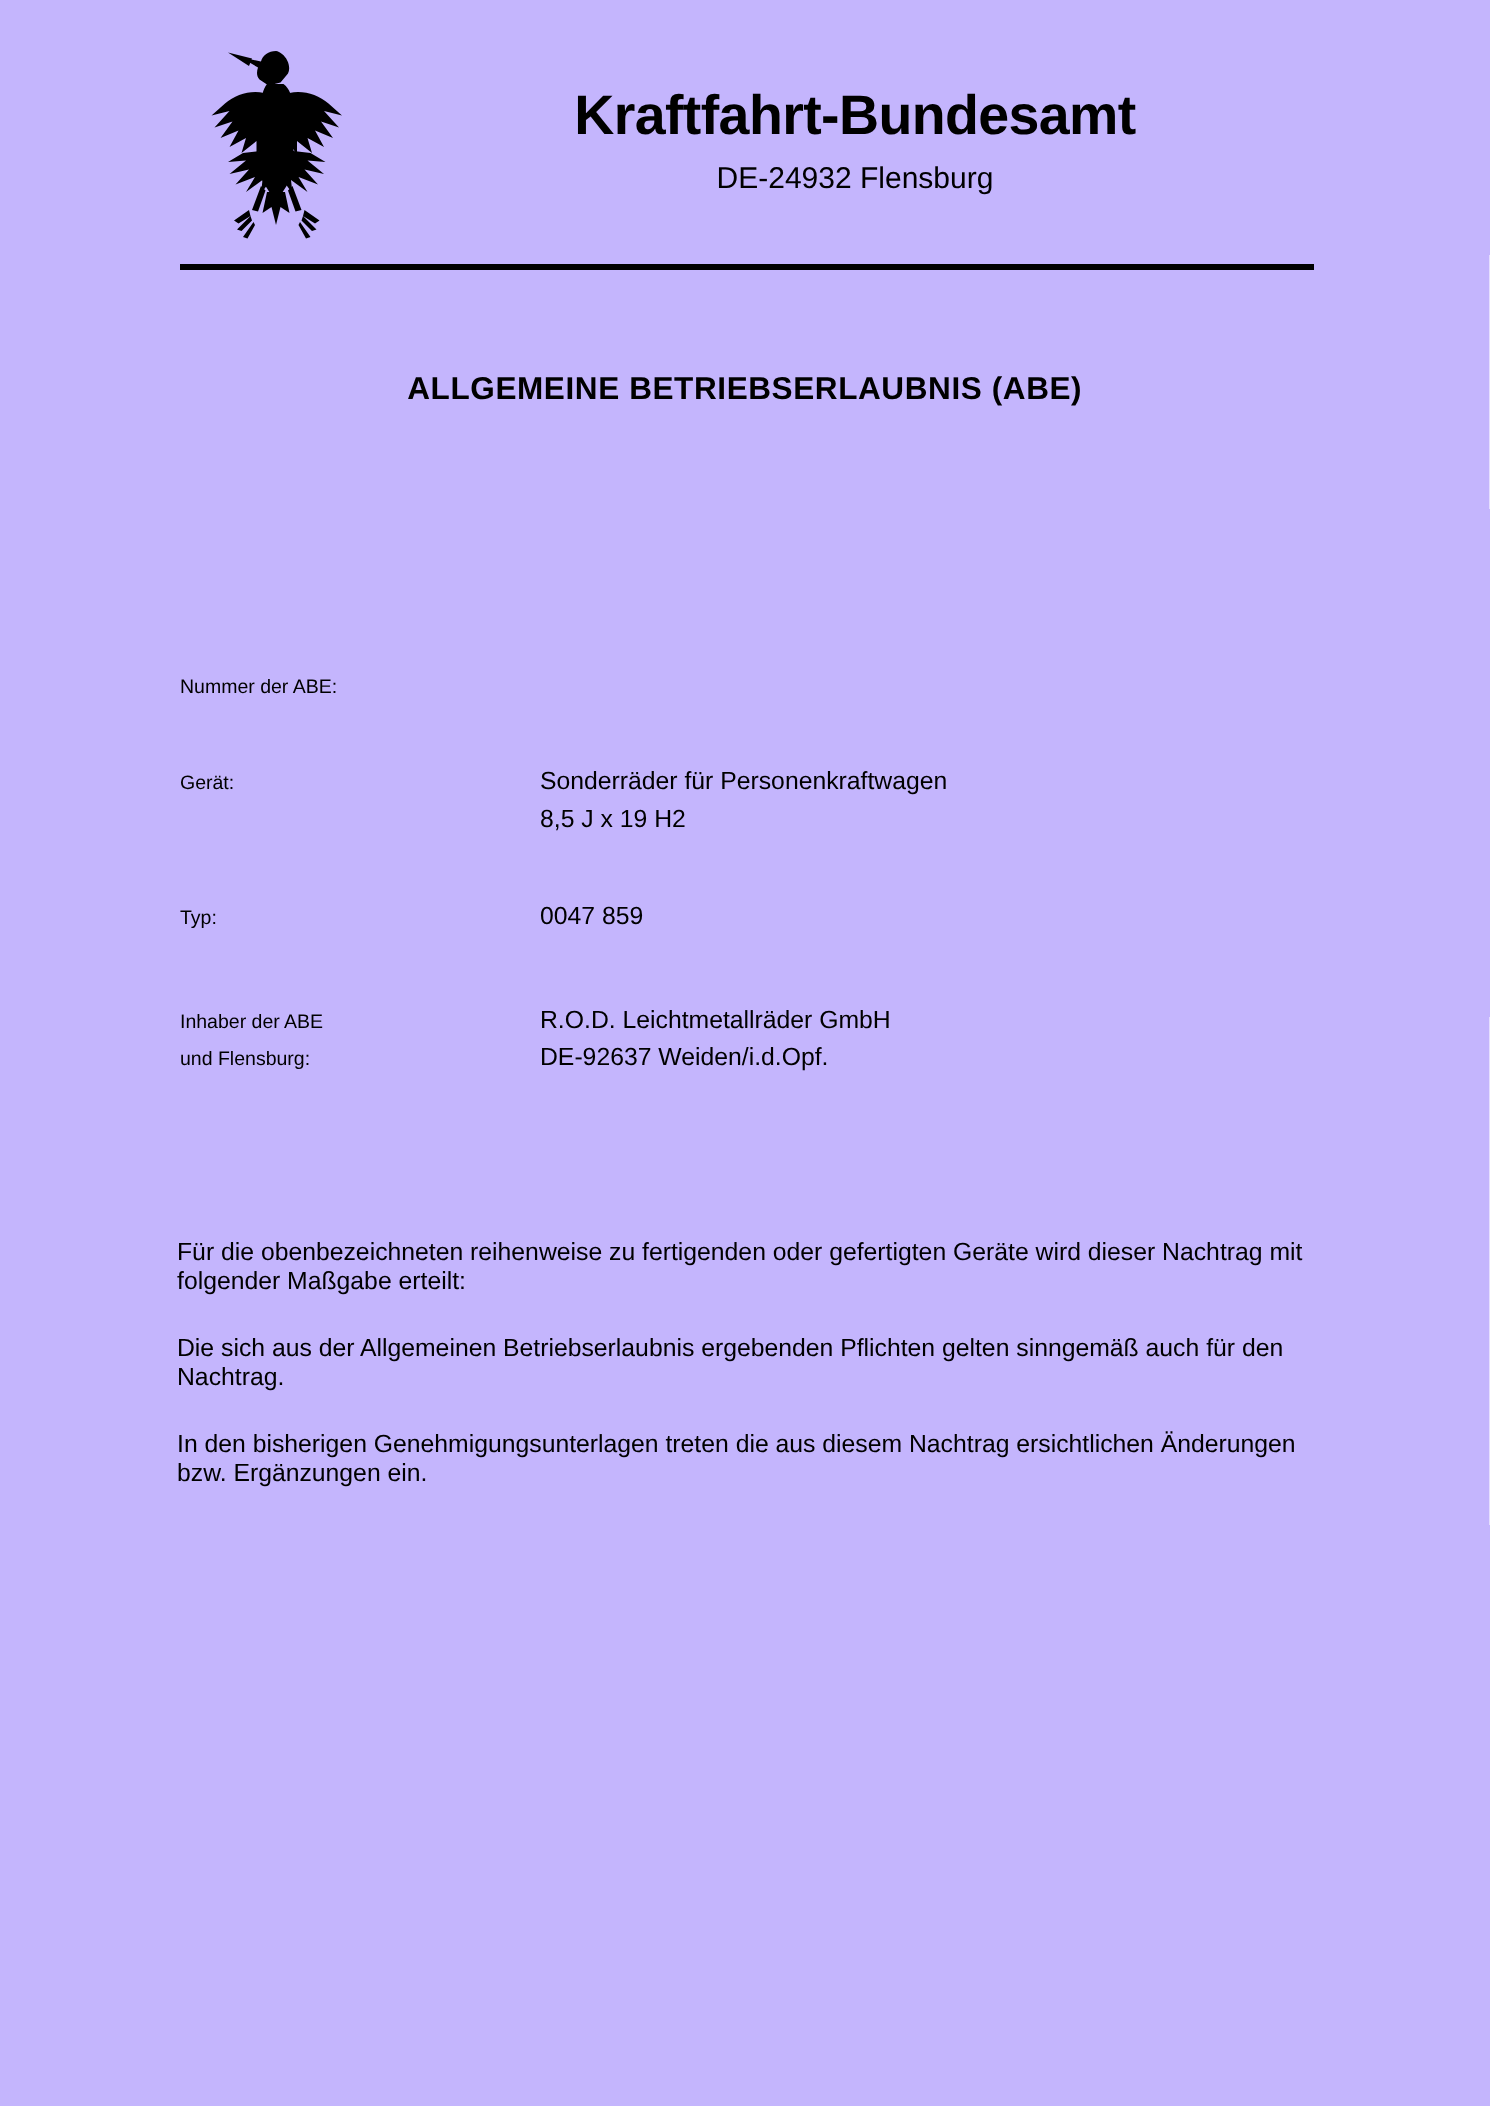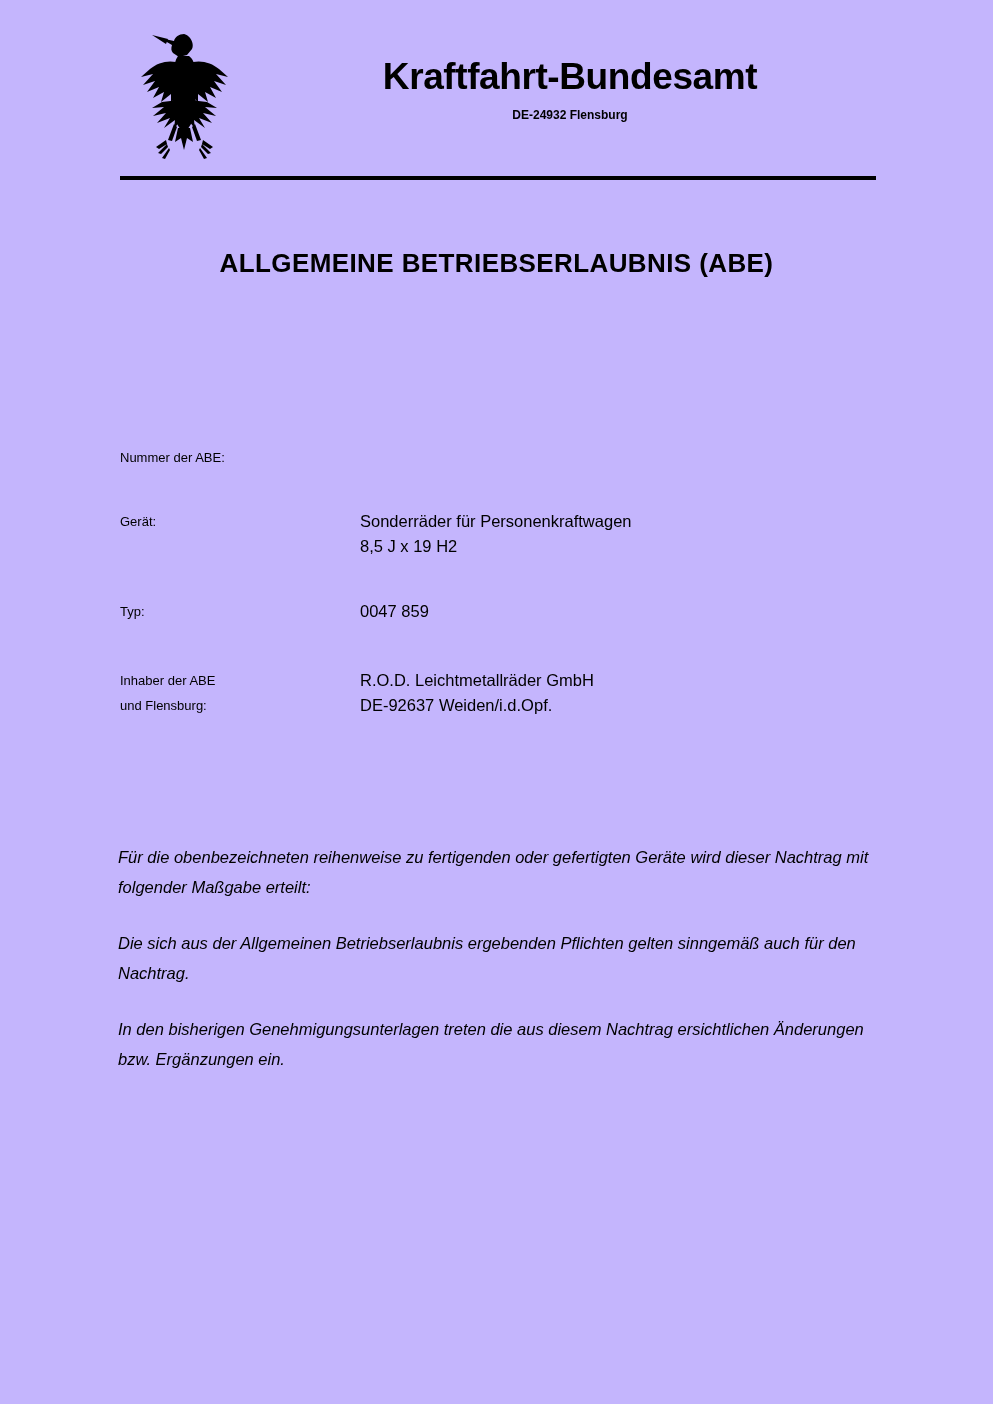--- a/index.html
+++ b/index.html
@@ -48,41 +48,41 @@
     font-size: 37px;
     font-weight: bold;
     letter-spacing: -0.4px;
     text-align: center;
   }
   .authority-sub {
     position: absolute;
     left: 270px;
     top: 80px;
     width: 600px;
-    font-size: 12px;
-    font-weight: bold;
+    font-size: 20px;
+    font-weight: normal;
     text-align: center;
   }
   .rule {
     position: absolute;
     left: 120px;
     top: 176px;
     width: 756px;
     height: 4px;
     background: #000000;
   }
 
   
   .doc-title {
     position: absolute;
     left: 0;
     top: 248px;
     width: 993px;
     text-align: center;
-    font-size: 26px;
+    font-size: 21px;
     font-weight: bold;
     letter-spacing: 0.4px;
   }
 
   
   .intro {
     position: absolute;
     left: 118px;
     top: 340px;
     width: 760px;
@@ -123,24 +123,23 @@
   .gap-3 { height: 44px; }
 
   
   .body-text {
     position: absolute;
     left: 118px;
     top: 826px;
     width: 762px;
   }
   .body-text p {
-    margin: 16px 0 26px 0;
+    margin: 0 0 26px 0;
     font-size: 16.5px;
-    line-height: 30px;
-    font-style: italic;
+    line-height: 19px;
   }
 </style>
 </head>
 <body>
 
 <div class="page">
 
   <div class="header">
 
     <div class="eagle">

